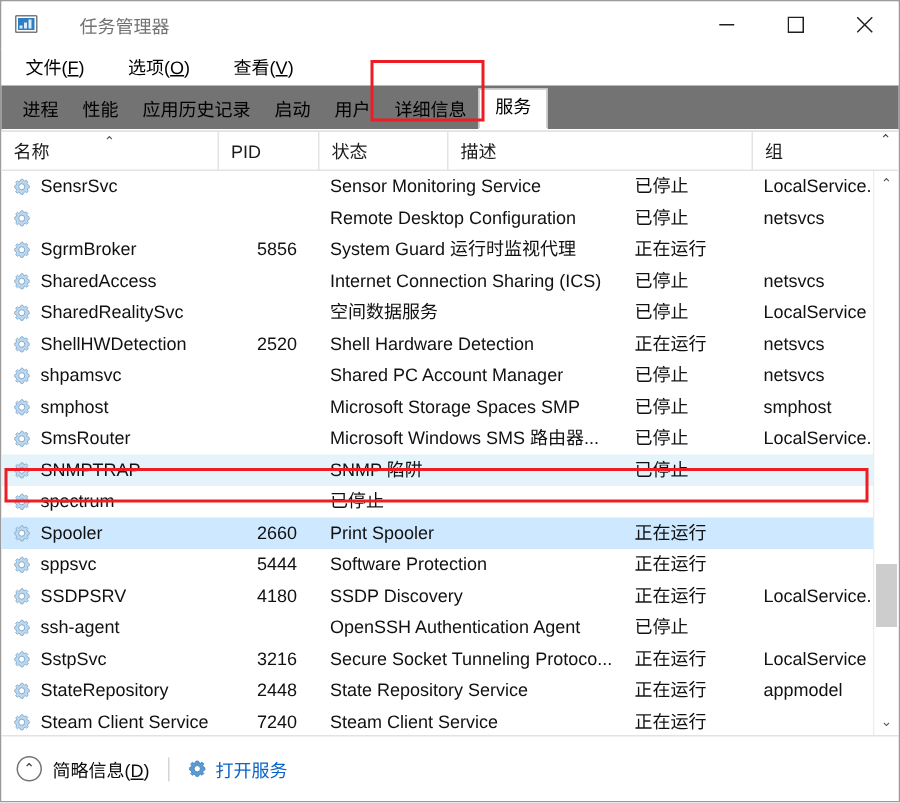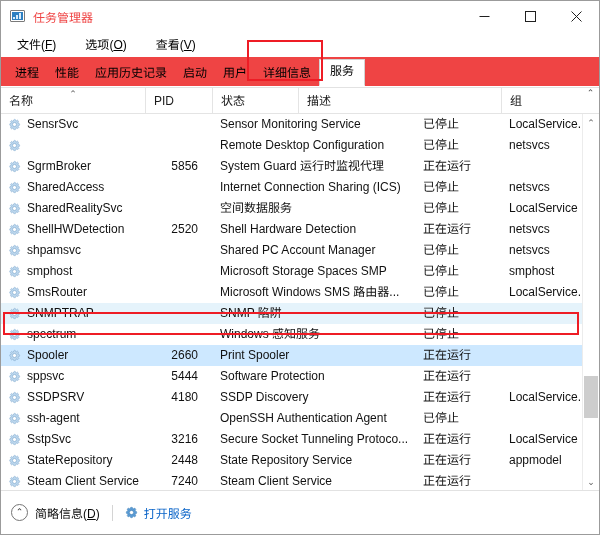--- a/index.html
+++ b/index.html
@@ -52,22 +52,23 @@
   #app-icon .screen {
     position: absolute; left: 2px; top: 3px;
     width: 11px; height: 8px;
     background: #2d7fc1;
   }
   #app-icon .bar1 { position:absolute; left:3px; top:8px; width:2px; height:2px; background:#d8ecfb; }
   #app-icon .bar2 { position:absolute; left:6px; top:6px; width:2px; height:4px; background:#d8ecfb; }
   #app-icon .bar3 { position:absolute; left:9px; top:4px; width:2px; height:6px; background:#d8ecfb; }
   #app-title {
     font-size: 12px;
-    color: #ef4444;
+    color: #737373;
     white-space: nowrap;
+    margin-left: 20px;
   }
   #window-buttons {
     display: flex;
     flex: 0 0 auto;
     height: 32px;
   }
   .winbtn {
     width: 46px; height: 32px;
     display: flex; align-items: center; justify-content: center;
     color: #111111;
@@ -94,21 +95,21 @@
   .menuitem u { text-decoration: underline; }
 
   
   #tabstrip {
     flex: 0 0 30px;
     height: 30px;
     position: relative;
     display: flex;
     align-items: flex-end;
     padding-left: 6px;
-    background: #ef4444;
+    background: #737373;
   }
   #tabstrip::after {
     content: "";
     position: absolute;
     left: 0; right: 0; bottom: 0;
     height: 1px;
     background: #ffffff;
   }
   .tab {
     font-size: 12px;
@@ -581,21 +582,20 @@
                 <svg width="13" height="13" viewBox="0 0 16 16">
                   <g fill="#bcd7ee" stroke="#7fa9cd" stroke-width="0.7">
                     <path d="M8 1.7l1 .22.45 1.18 1.22.33.9-.85 1.45 1.45-.85.9.33 1.22 1.18.45L14.3 8l-.22 1-1.18.45-.33 1.22.85.9-1.45 1.45-.9-.85-1.22.33L9.0 14.3 8 14.3l-1-.22-.45-1.18-1.22-.33-.9.85L3 12l.85-.9-.33-1.22L2.34 9 2.12 8l.22-1 1.18-.45.33-1.22-.85-.9L4.45 3l.9.85 1.22-.33L7 2.34z"></path>
                   </g>
                   <circle cx="8" cy="8" r="2.5" fill="#ffffff" stroke="#7fa9cd" stroke-width="0.8"></circle>
                 </svg>
               </span>
               <span>spectrum</span>
             </div>
             <div class="cell colpid" style="width: 67px;"></div>
-            <div class="cell" style="width: 203px;">Windows 感知服务</div>
             <div class="cell" style="width: 86px;">已停止</div>
             <div class="cell" style="width: 80px;"></div>
           </div>
           <div class="row selected">
             <div class="cell colname" style="width: 144px;">
               <span class="gear">
                 <svg width="13" height="13" viewBox="0 0 16 16">
                   <g fill="#bcd7ee" stroke="#7fa9cd" stroke-width="0.7">
                     <path d="M8 1.7l1 .22.45 1.18 1.22.33.9-.85 1.45 1.45-.85.9.33 1.22 1.18.45L14.3 8l-.22 1-1.18.45-.33 1.22.85.9-1.45 1.45-.9-.85-1.22.33L9.0 14.3 8 14.3l-1-.22-.45-1.18-1.22-.33-.9.85L3 12l.85-.9-.33-1.22L2.34 9 2.12 8l.22-1 1.18-.45.33-1.22-.85-.9L4.45 3l.9.85 1.22-.33L7 2.34z"></path>
                   </g>

